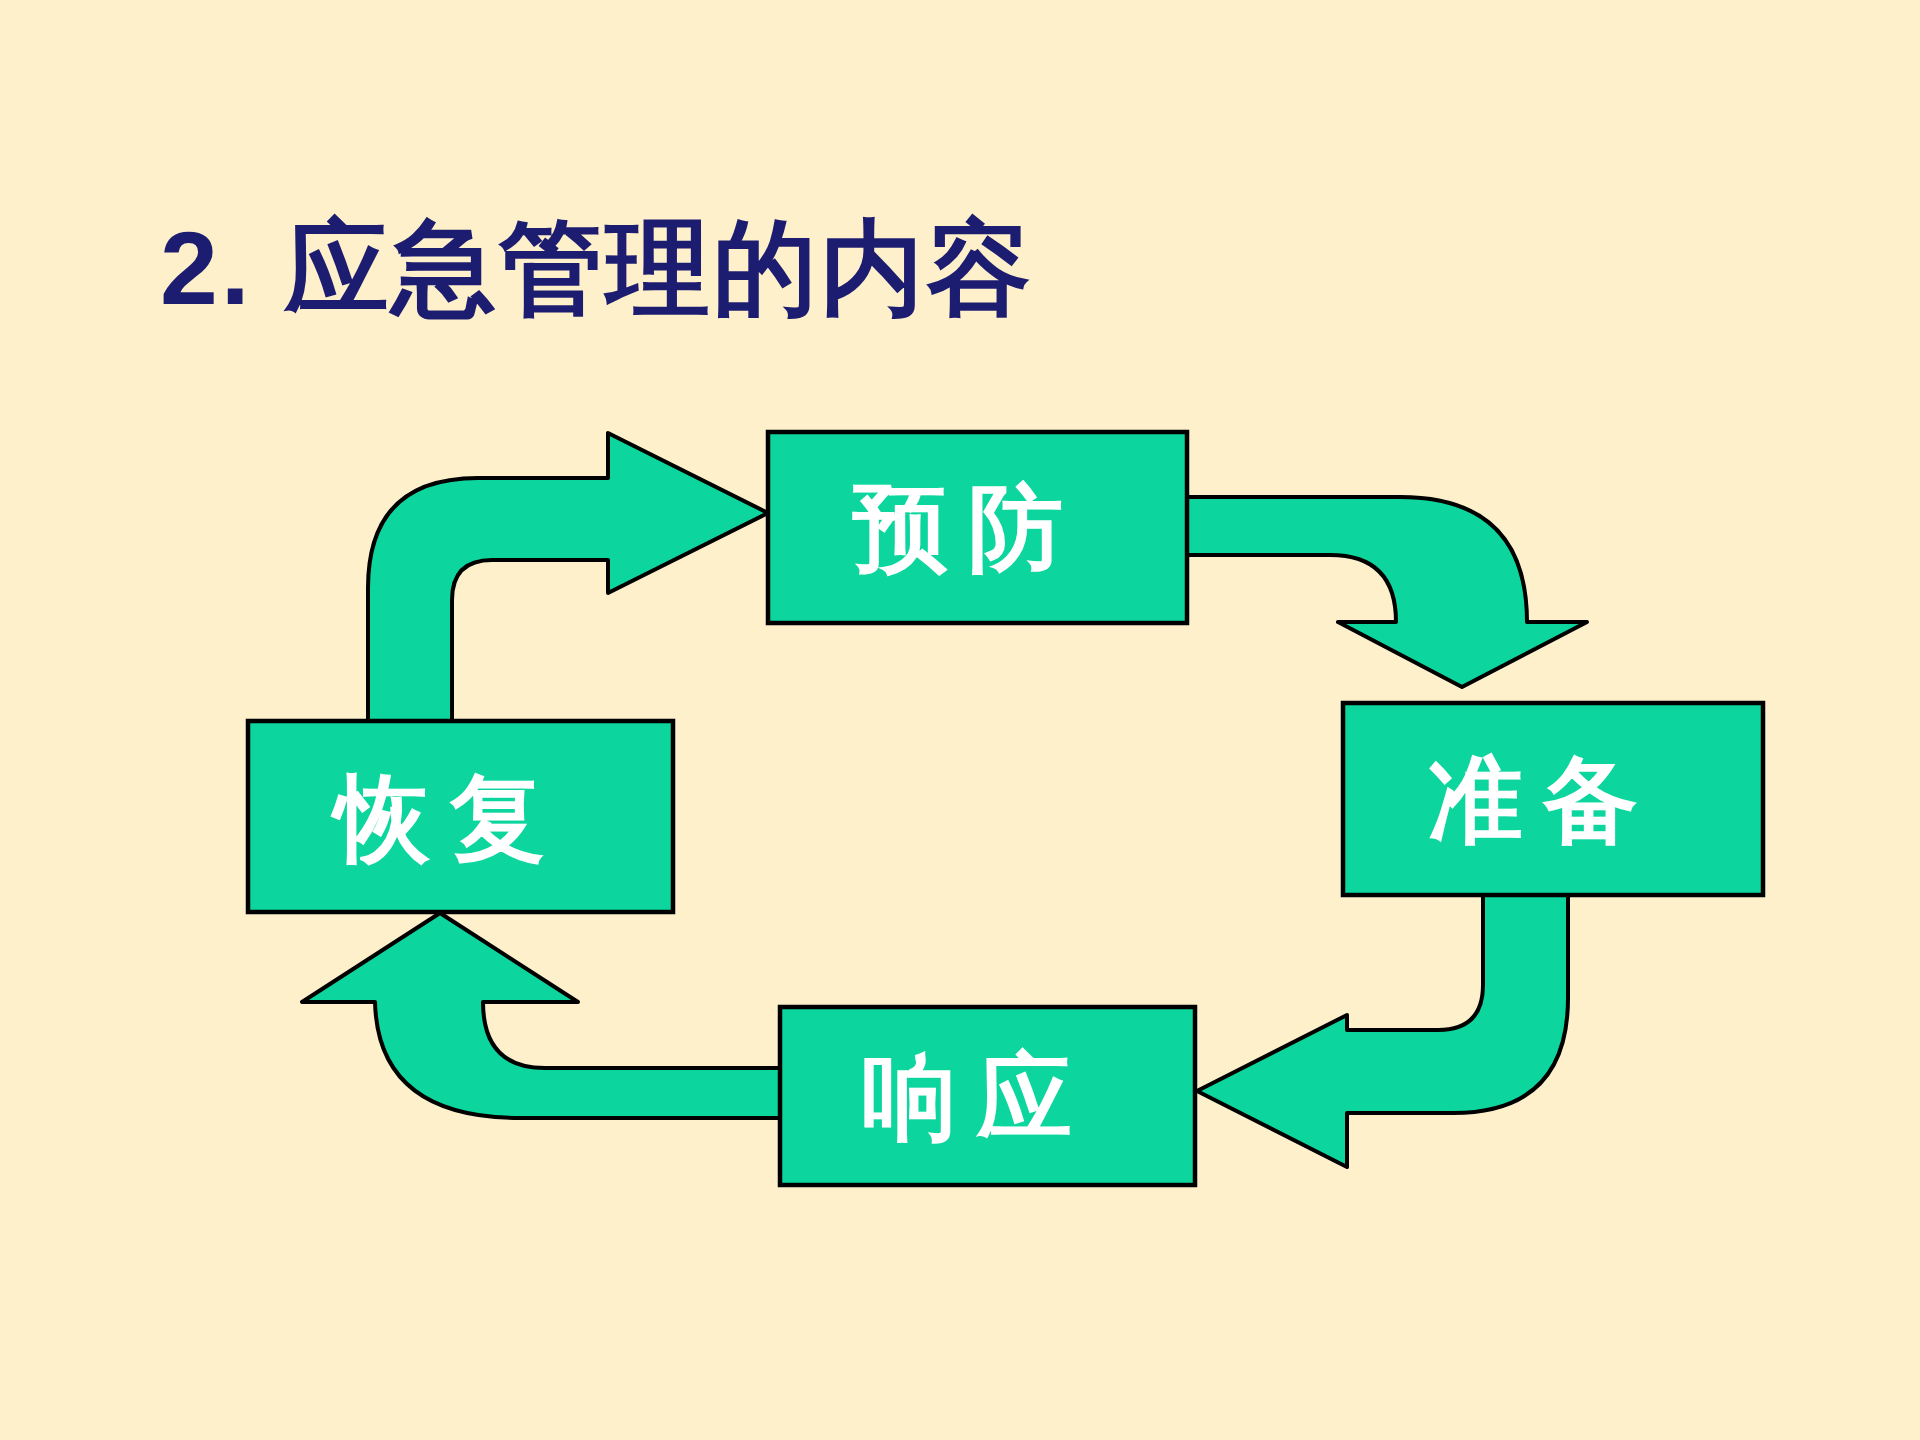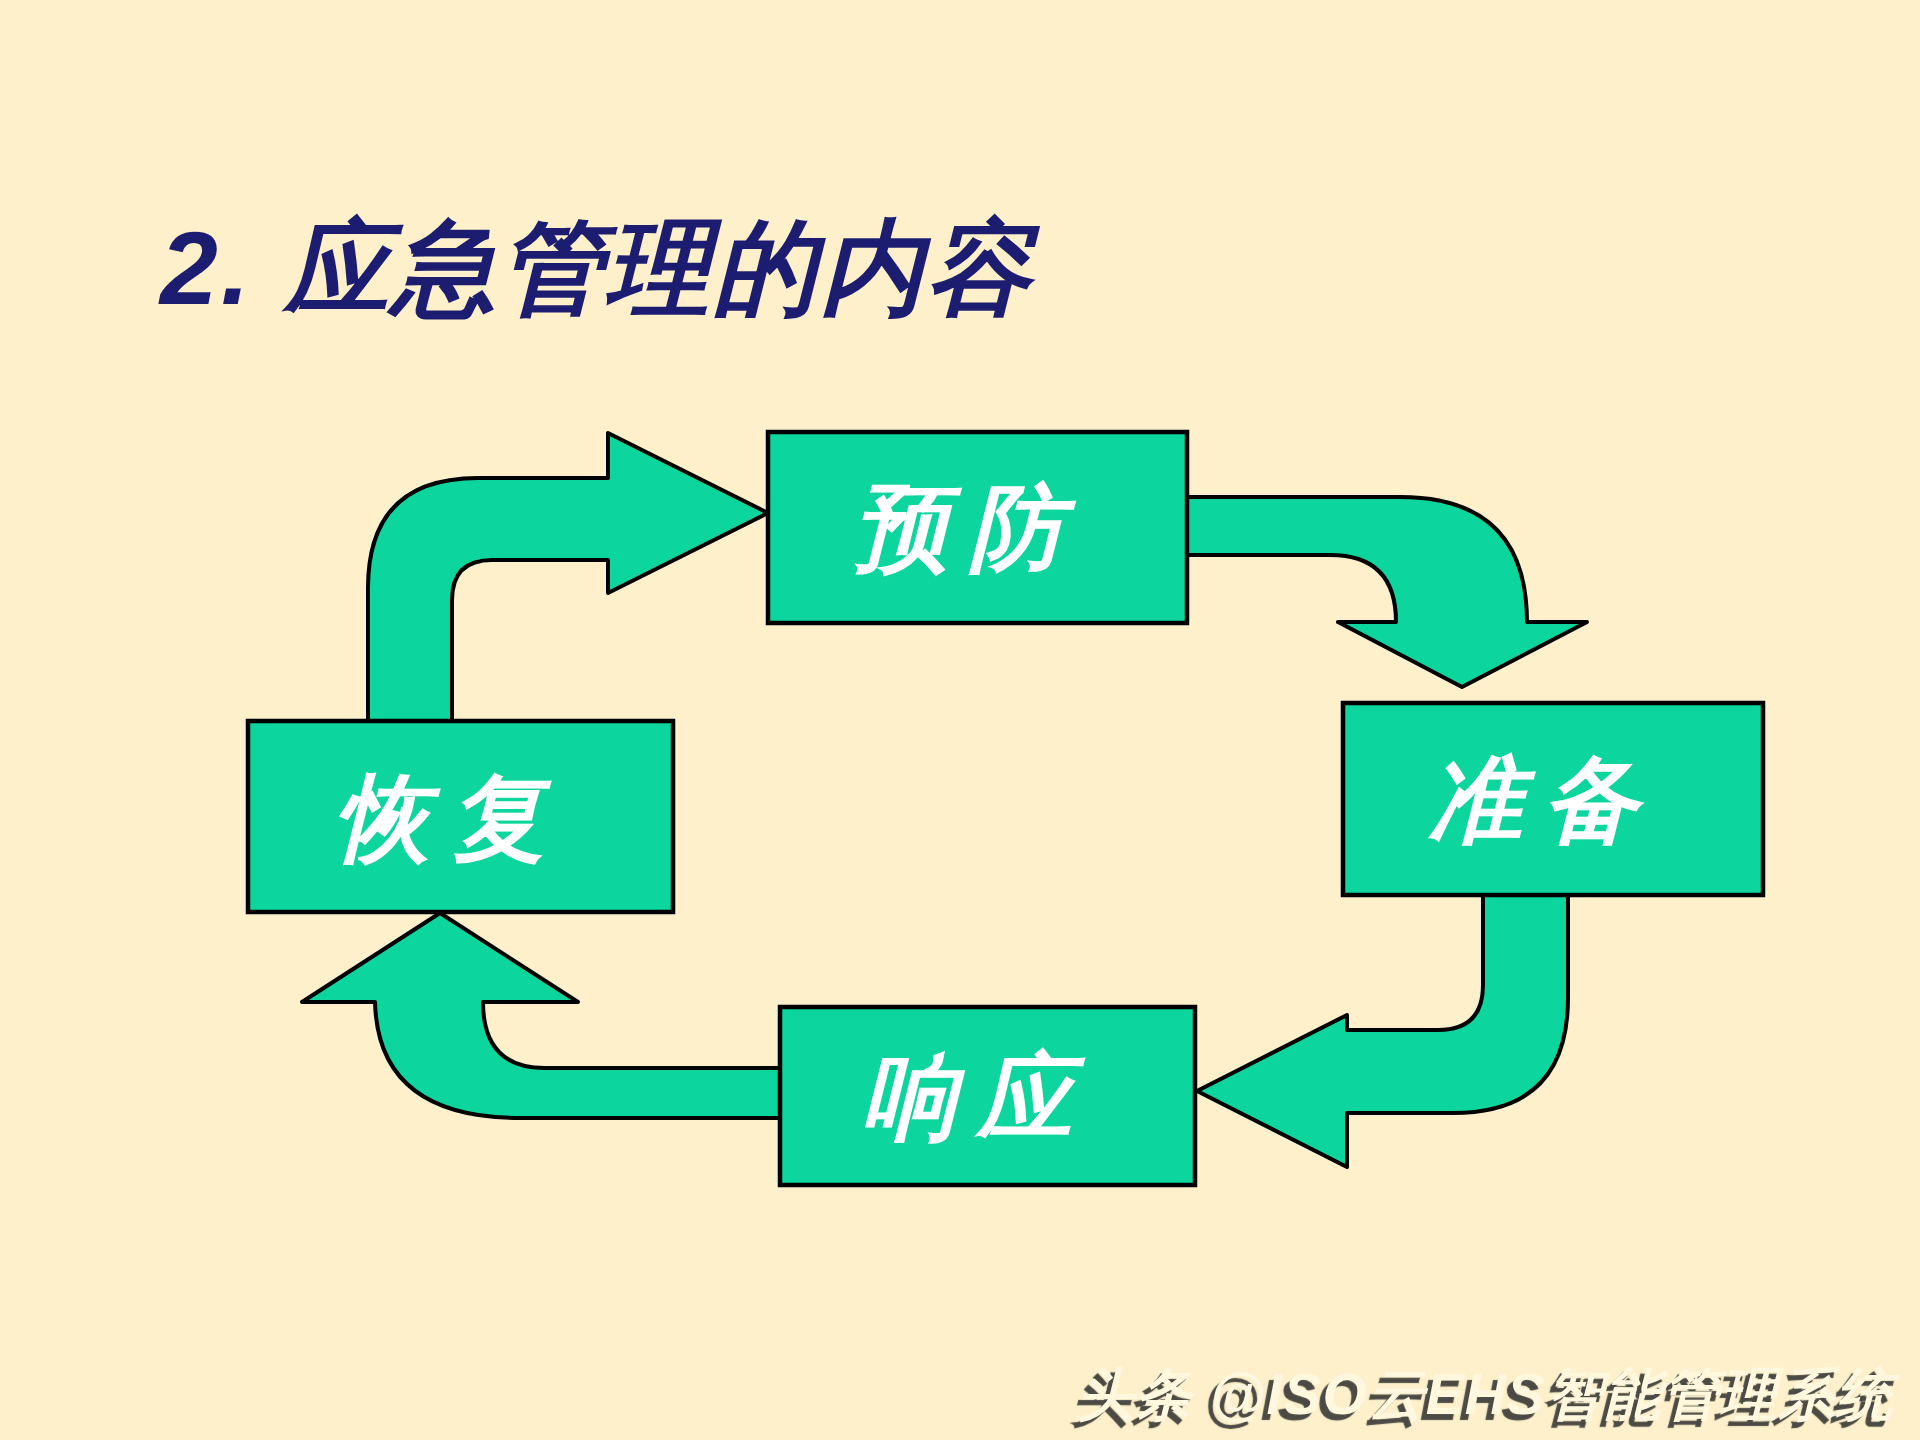--- a/index.html
+++ b/index.html
@@ -7,21 +7,20 @@
     padding: 0;
     background: #FDF0CA;
     font-family: "Liberation Sans", "DejaVu Sans", sans-serif;
   }
   .stage {
     position: relative;
     width: 1920px;
     height: 1440px;
     background: #FDF0CA;
     overflow: hidden;
-    font-style: italic;
   }
   .slide-title {
     position: absolute;
     left: 160px;
     top: 214px;
     margin: 0;
     font-size: 104px;
     line-height: 1.05;
     font-weight: bold;
     color: #1C1C70;
@@ -98,15 +97,14 @@
       <rect class="node-rect" x="780" y="1007" width="415" height="178"></rect>
       <text class="node-label" x="977" y="1097">响应</text>
     </g>
 
     <g>
       <rect class="node-rect" x="248" y="721" width="425" height="191"></rect>
       <text class="node-label" x="450" y="818">恢复</text>
     </g>
   </svg>
 
-  <div class="watermark">头条 @ISO云EHS智能管理系统</div>
 
 </div>
 
 </body></html>

